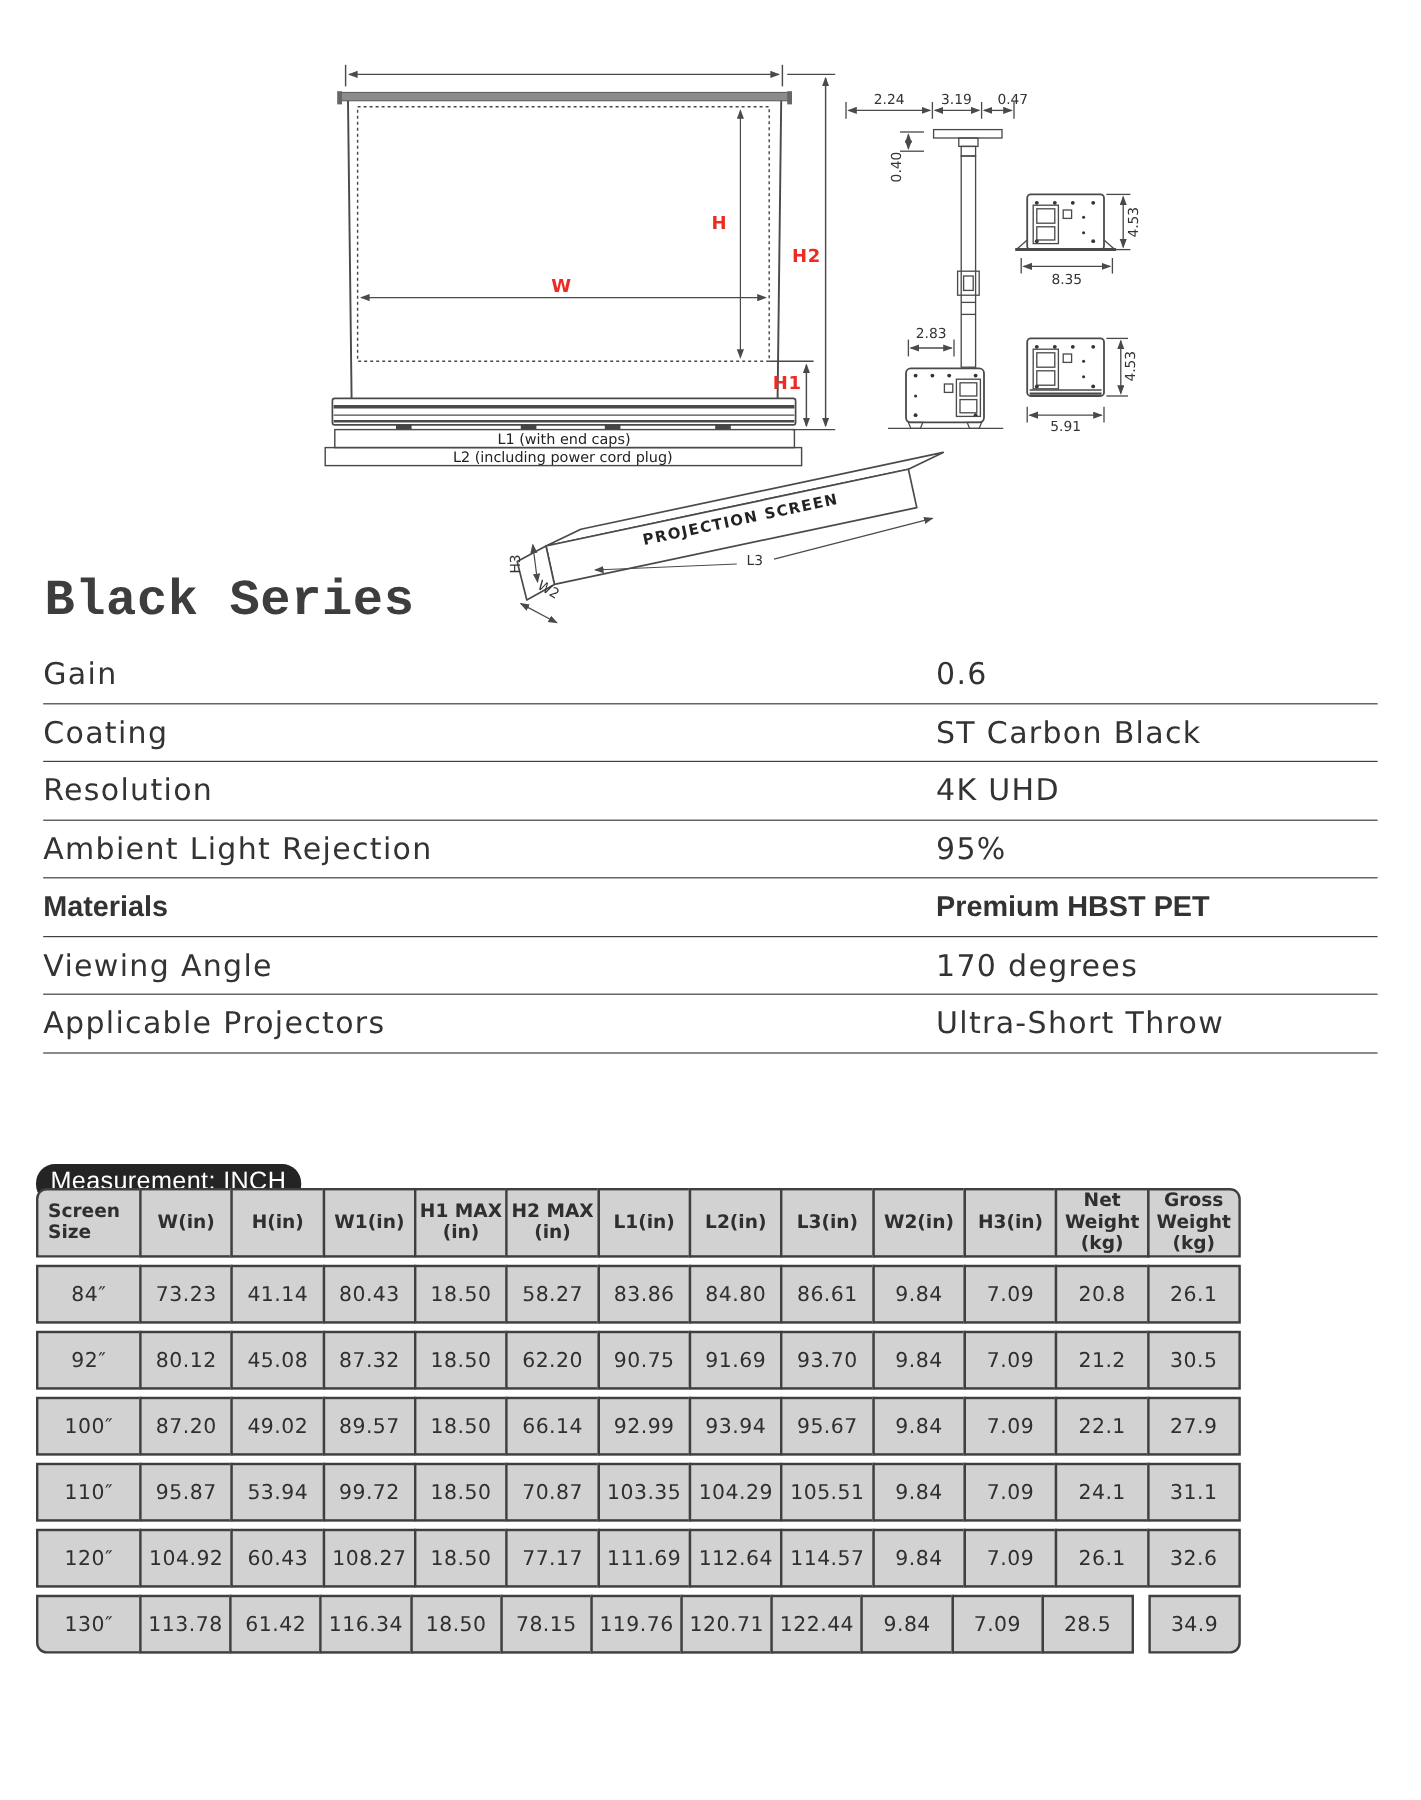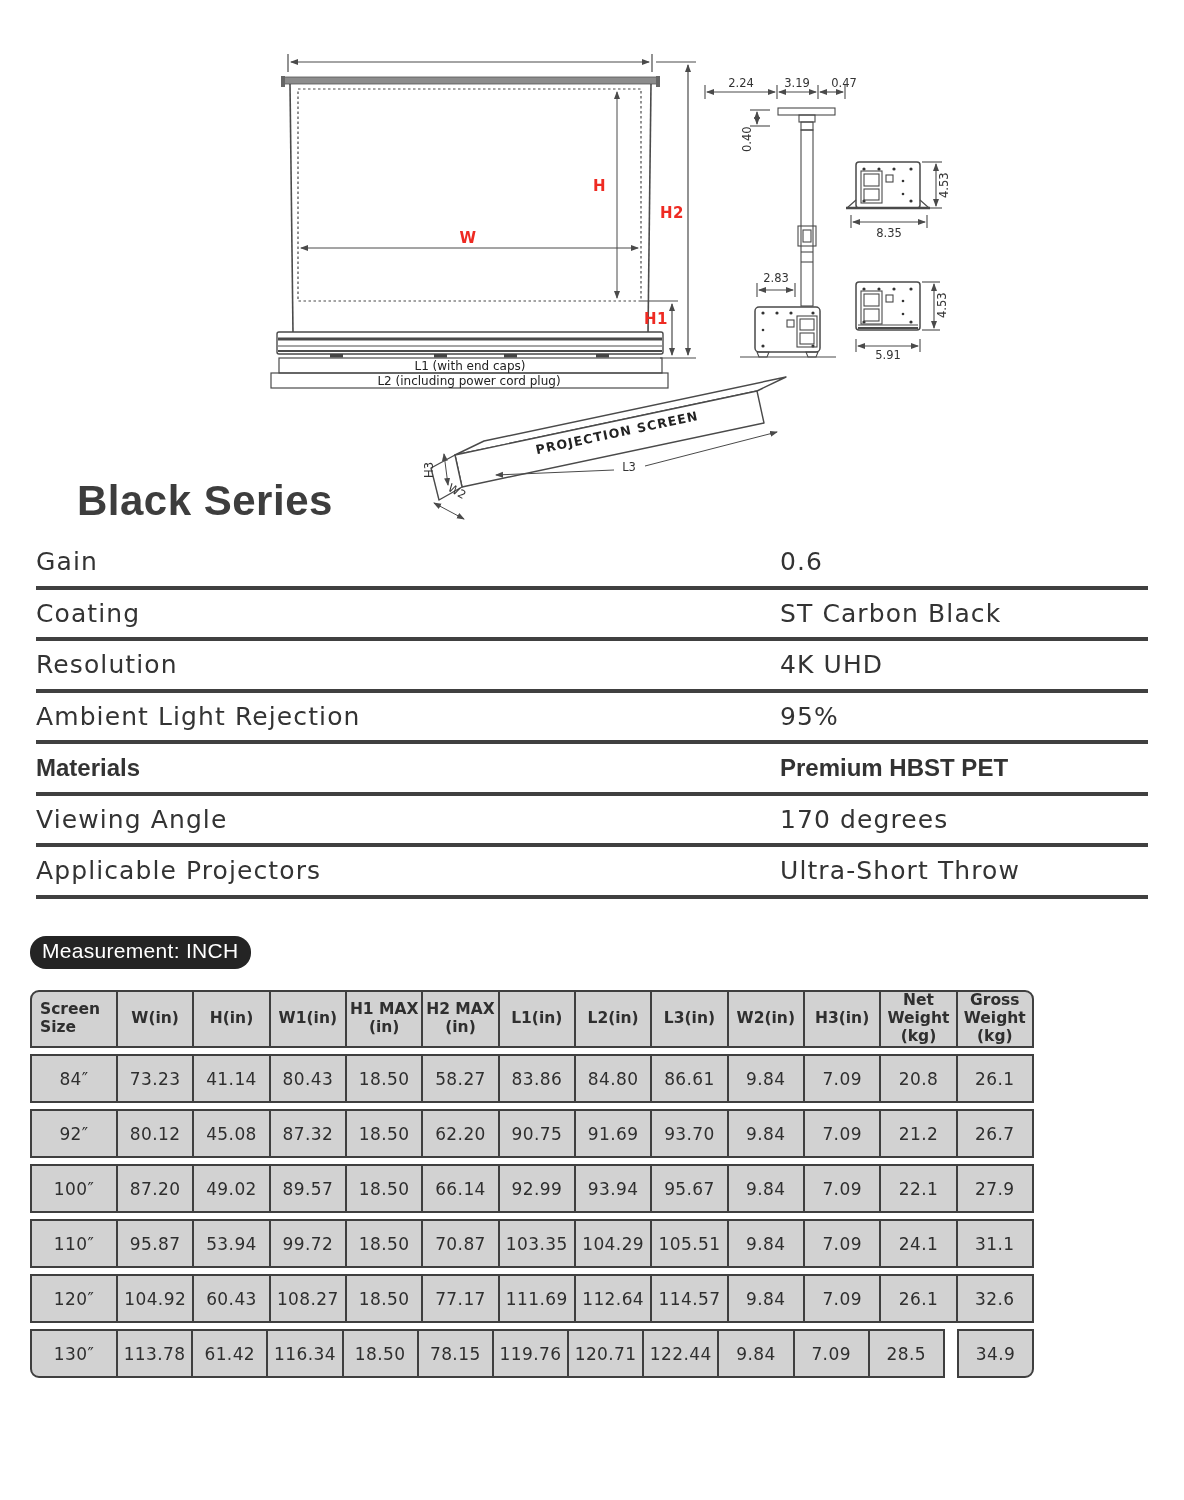--- a/index.html
+++ b/index.html
@@ -11,34 +11,34 @@
   .diagram text{stroke:none;}
   .dnum{font-family:"DejaVu Sans",sans-serif;font-size:11.5px;fill:#333;}
   .dlabel{font-family:"DejaVu Sans",sans-serif;font-size:12px;fill:#222;}
   .red{font-family:"DejaVu Sans",sans-serif;font-size:15px;font-weight:600;fill:#ee2a22;letter-spacing:.5px;}
   .boxlabel{font-family:"DejaVu Sans",sans-serif;font-size:12.5px;font-weight:700;fill:#222;letter-spacing:1.2px;}
   .dim{marker-start:url(#ar);marker-end:url(#ar);}
   .dimstart{marker-start:url(#ar);}
   .dimend{marker-end:url(#ar);}
 
   
-  .title{position:absolute;left:37px;top:477px;font-family:Liberation Sans, sans-serif;
-         font-size:42px;font-weight:700;color:#3d3d3d;letter-spacing:.5px;margin-left:40px;}
+  .title{position:absolute;left:37px;top:477px;font-family:Liberation Mono, monospace;
+         font-size:42px;font-weight:700;color:#3d3d3d;letter-spacing:.5px;}
   .specs{position:absolute;left:36px;top:538px;width:1112px;}
-  .spec-row{position:relative;height:47.5px;border-bottom:4px solid #404040;
+  .spec-row{position:relative;height:47.5px;border-bottom:1px solid #404040;
             display:flex;align-items:center;}
   .spec-label,.spec-value{font-family:"DejaVu Sans",sans-serif;font-size:25px;
             color:#333;letter-spacing:1.1px;white-space:nowrap;}
   .spec-value{position:absolute;left:706px;margin-left:38px;}
   .spec-row.condensed .spec-label,.spec-row.condensed .spec-value{
             font-family:"Liberation Sans",sans-serif;font-weight:700;
             letter-spacing:0;font-size:24px;}
 
   
-  .badge{position:absolute;left:30px;top:936px;background:#242424;color:#fff;
+  .badge{position:absolute;left:30px;top:970px;background:#242424;color:#fff;
          font-size:21px;padding:3px 12px 6px;border-radius:16px;letter-spacing:.3px;}
 
   
   .table{position:absolute;left:30px;top:990px;width:1004px;}
   .thead{display:flex;height:58px;}
   .trow{display:flex;height:49px;margin-top:6px;}
   .cell{background:#d2d2d2;border:2px solid #3f3f3f;margin-left:-2px;
         display:flex;align-items:center;justify-content:center;text-align:center;
         flex:1 1 0;color:#2f2f2f;box-sizing:border-box;}
   .cell.c0{margin-left:0;flex:0 0 88px;}
@@ -300,21 +300,21 @@
           <div class="cell td">45.08</div>
           <div class="cell td">87.32</div>
           <div class="cell td">18.50</div>
           <div class="cell td">62.20</div>
           <div class="cell td">90.75</div>
           <div class="cell td">91.69</div>
           <div class="cell td">93.70</div>
           <div class="cell td">9.84</div>
           <div class="cell td">7.09</div>
           <div class="cell td">21.2</div>
-          <div class="cell td">26.7</div>
+          <div class="cell td">30.5</div>
         </div>
         <div class="trow">
           <div class="cell td c0">100″</div>
           <div class="cell td">87.20</div>
           <div class="cell td">49.02</div>
           <div class="cell td">89.57</div>
           <div class="cell td">18.50</div>
           <div class="cell td">66.14</div>
           <div class="cell td">92.99</div>
           <div class="cell td">93.94</div>

